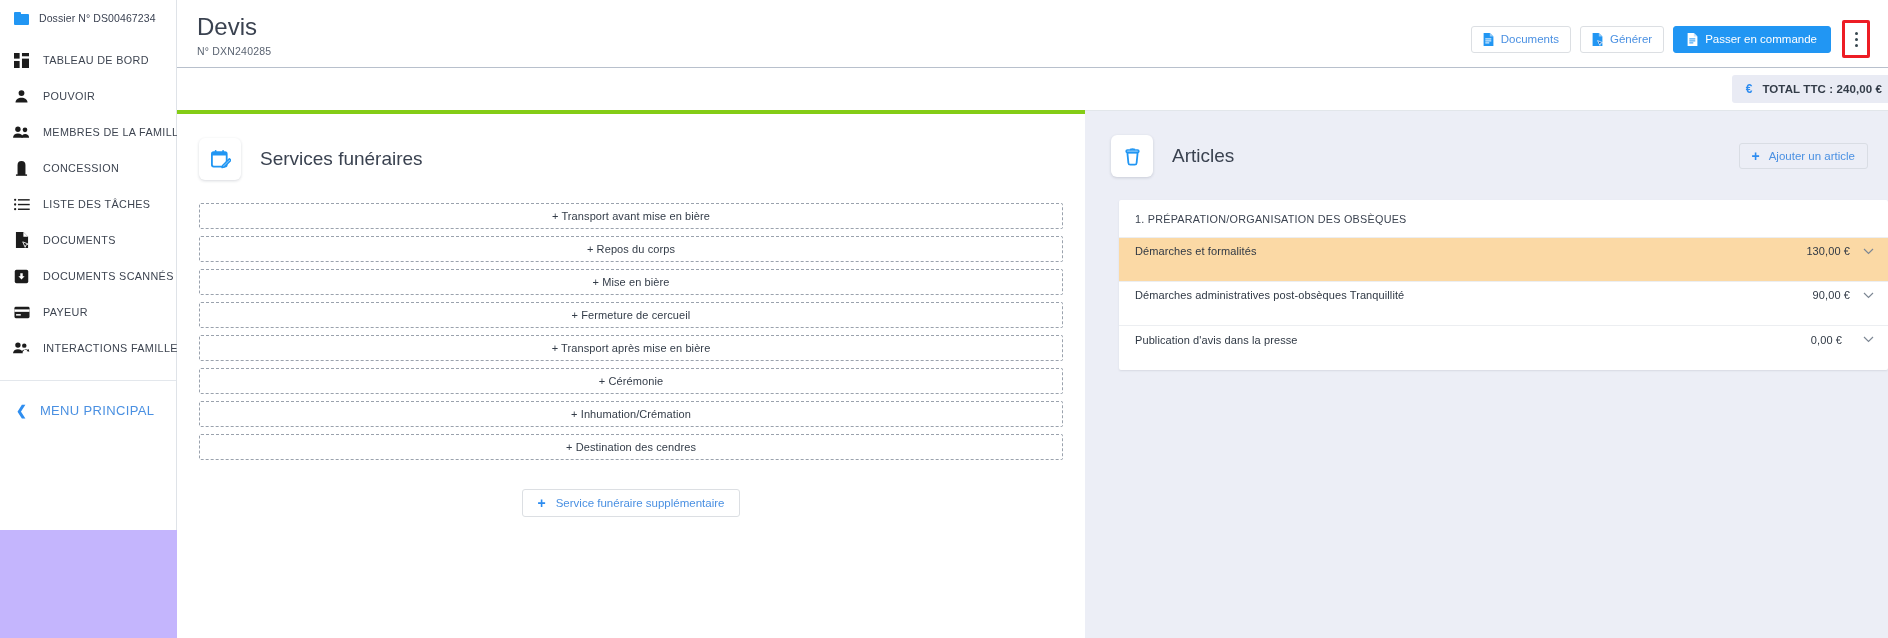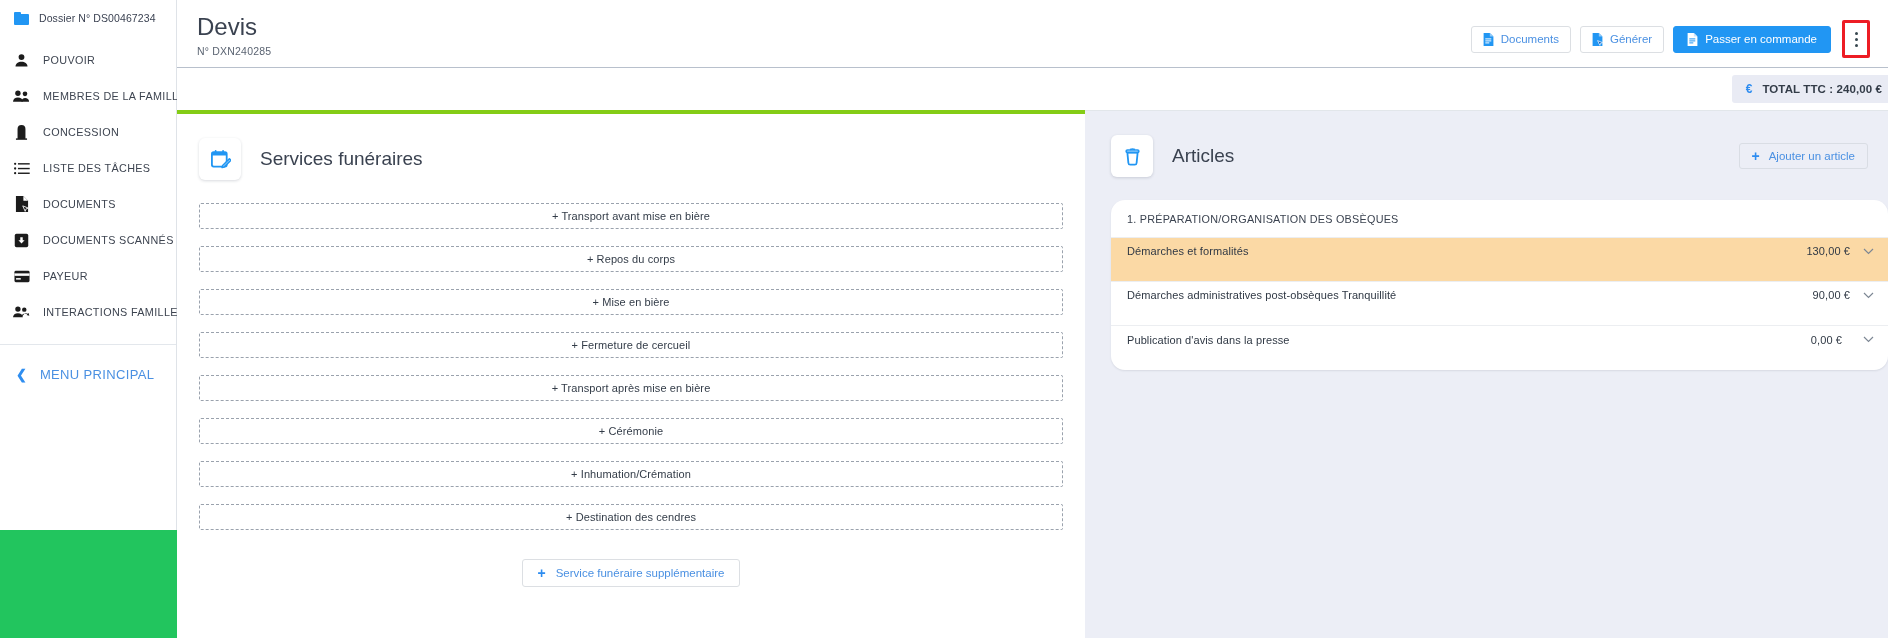--- a/index.html
+++ b/index.html
@@ -2,21 +2,21 @@
 <html><head>
 <meta charset="utf-8">
 <style>
   * { box-sizing: border-box; margin: 0; padding: 0; }
   html, body {
     width: 1888px; height: 638px;
     overflow: hidden;
     font-family: "Liberation Sans", sans-serif;
     background: #ffffff;
   }
-  .app { display: flex; width: 1888px; height: 638px; position: relative; background:#22c55e;justify-content:space-between; }
+  .app { display: flex; width: 1888px; height: 638px; position: relative; background:#c4b5fd;justify-content:space-between; }
 
   
   .sidebar {
     width: 177px; min-width: 177px; height: 530px;
     background: #ffffff;
     border-right: 1px solid #dfe3e8;
     position: relative;
     padding-top: 4px;
   }
   .folder-row {
@@ -134,21 +134,21 @@
   }
   .panel-head { display: flex; align-items: center; gap: 19px; margin-bottom: 23px; }
   .panel-ico-box {
     width: 42px; height: 42px; border-radius: 6px; background: #fff;
     box-shadow: 0 1px 3px rgba(40,50,70,0.18);
     display:flex; align-items:center; justify-content:center;
     flex:0 0 auto;
   }
   .panel-title { font-size: 19px; color: #3a4250; font-weight: 400; }
 
-  .svc-list { display: flex; flex-direction: column; gap: 17px; }
+  .svc-list { display: flex; flex-direction: column; gap: 7px; }
   .svc-btn {
     height: 26px;
     border: 1px dashed #9aa2ad;
     border-radius: 2px;
     background: #fff;
     display: flex; align-items: center; justify-content: center;
     font-size: 11px; color: #333c48; cursor: pointer;
     letter-spacing: 0.1px;
   }
   .svc-extra-wrap { display:flex; justify-content:center; margin-top: 29px; }
@@ -163,23 +163,24 @@
   .art-head-row { display:flex; align-items:center; margin-bottom:23px; padding-right:20px;}
   .add-article {
     margin-left:auto;
     display:flex; align-items:center; gap:9px;
     border: 1px solid #d9dde4; border-radius: 3px; background:#eceef6;
     height: 26px; padding: 0 12px; cursor:pointer;
     font-size: 11.5px; color:#4a90e2; white-space:nowrap;
   }
 
   .art-card {
-    background: #fff; border-radius: 14px;
+    background: #fff; border-radius: 2px;
     box-shadow: 0 1px 2px rgba(30,40,60,0.10);
     overflow:hidden;
+    margin-left:8px;
   }
   .art-group-title {
     font-size: 10.8px; color: #3b4350; letter-spacing:0.25px;
     padding: 13px 16px 12px 16px;
     border-bottom: 1px solid #eceef1;
   }
   .art-row {
     display:flex; align-items:center;
     height: 44px; padding: 0 13px 17px 16px;
     border-bottom: 1px solid #eceef1;
@@ -205,20 +206,31 @@
 
     <div class="folder-row">
       <span class="folder-ico">
           <i></i>
         </span>
       <span class="folder-label">Dossier N° DS00467234</span>
     </div>
 
     <nav class="nav">
 
+      <div class="nav-item">
+        <span class="nav-ico">
+          <svg width="15" height="15" viewBox="0 0 16 16">
+              <rect x="0" y="0" width="6" height="6" fill="#1c1c1c"></rect>
+              <rect x="8.5" y="0" width="7.5" height="3.5" fill="#1c1c1c"></rect>
+              <rect x="0" y="8.5" width="6" height="7.5" fill="#1c1c1c"></rect>
+              <rect x="8.5" y="6" width="7.5" height="10" fill="#1c1c1c"></rect>
+            </svg>
+        </span>
+        <span class="nav-label">TABLEAU DE BORD</span>
+      </div>
 
       <div class="nav-item">
         <span class="nav-ico">
           <svg width="15" height="15" viewBox="0 0 16 16">
               <circle cx="8" cy="4.3" r="3.1" fill="#1c1c1c"></circle>
               <path d="M1.6 14.5c0-3.4 2.9-5.3 6.4-5.3s6.4 1.9 6.4 5.3z" fill="#1c1c1c"></path>
             </svg>
         </span>
         <span class="nav-label">POUVOIR</span>
       </div>

